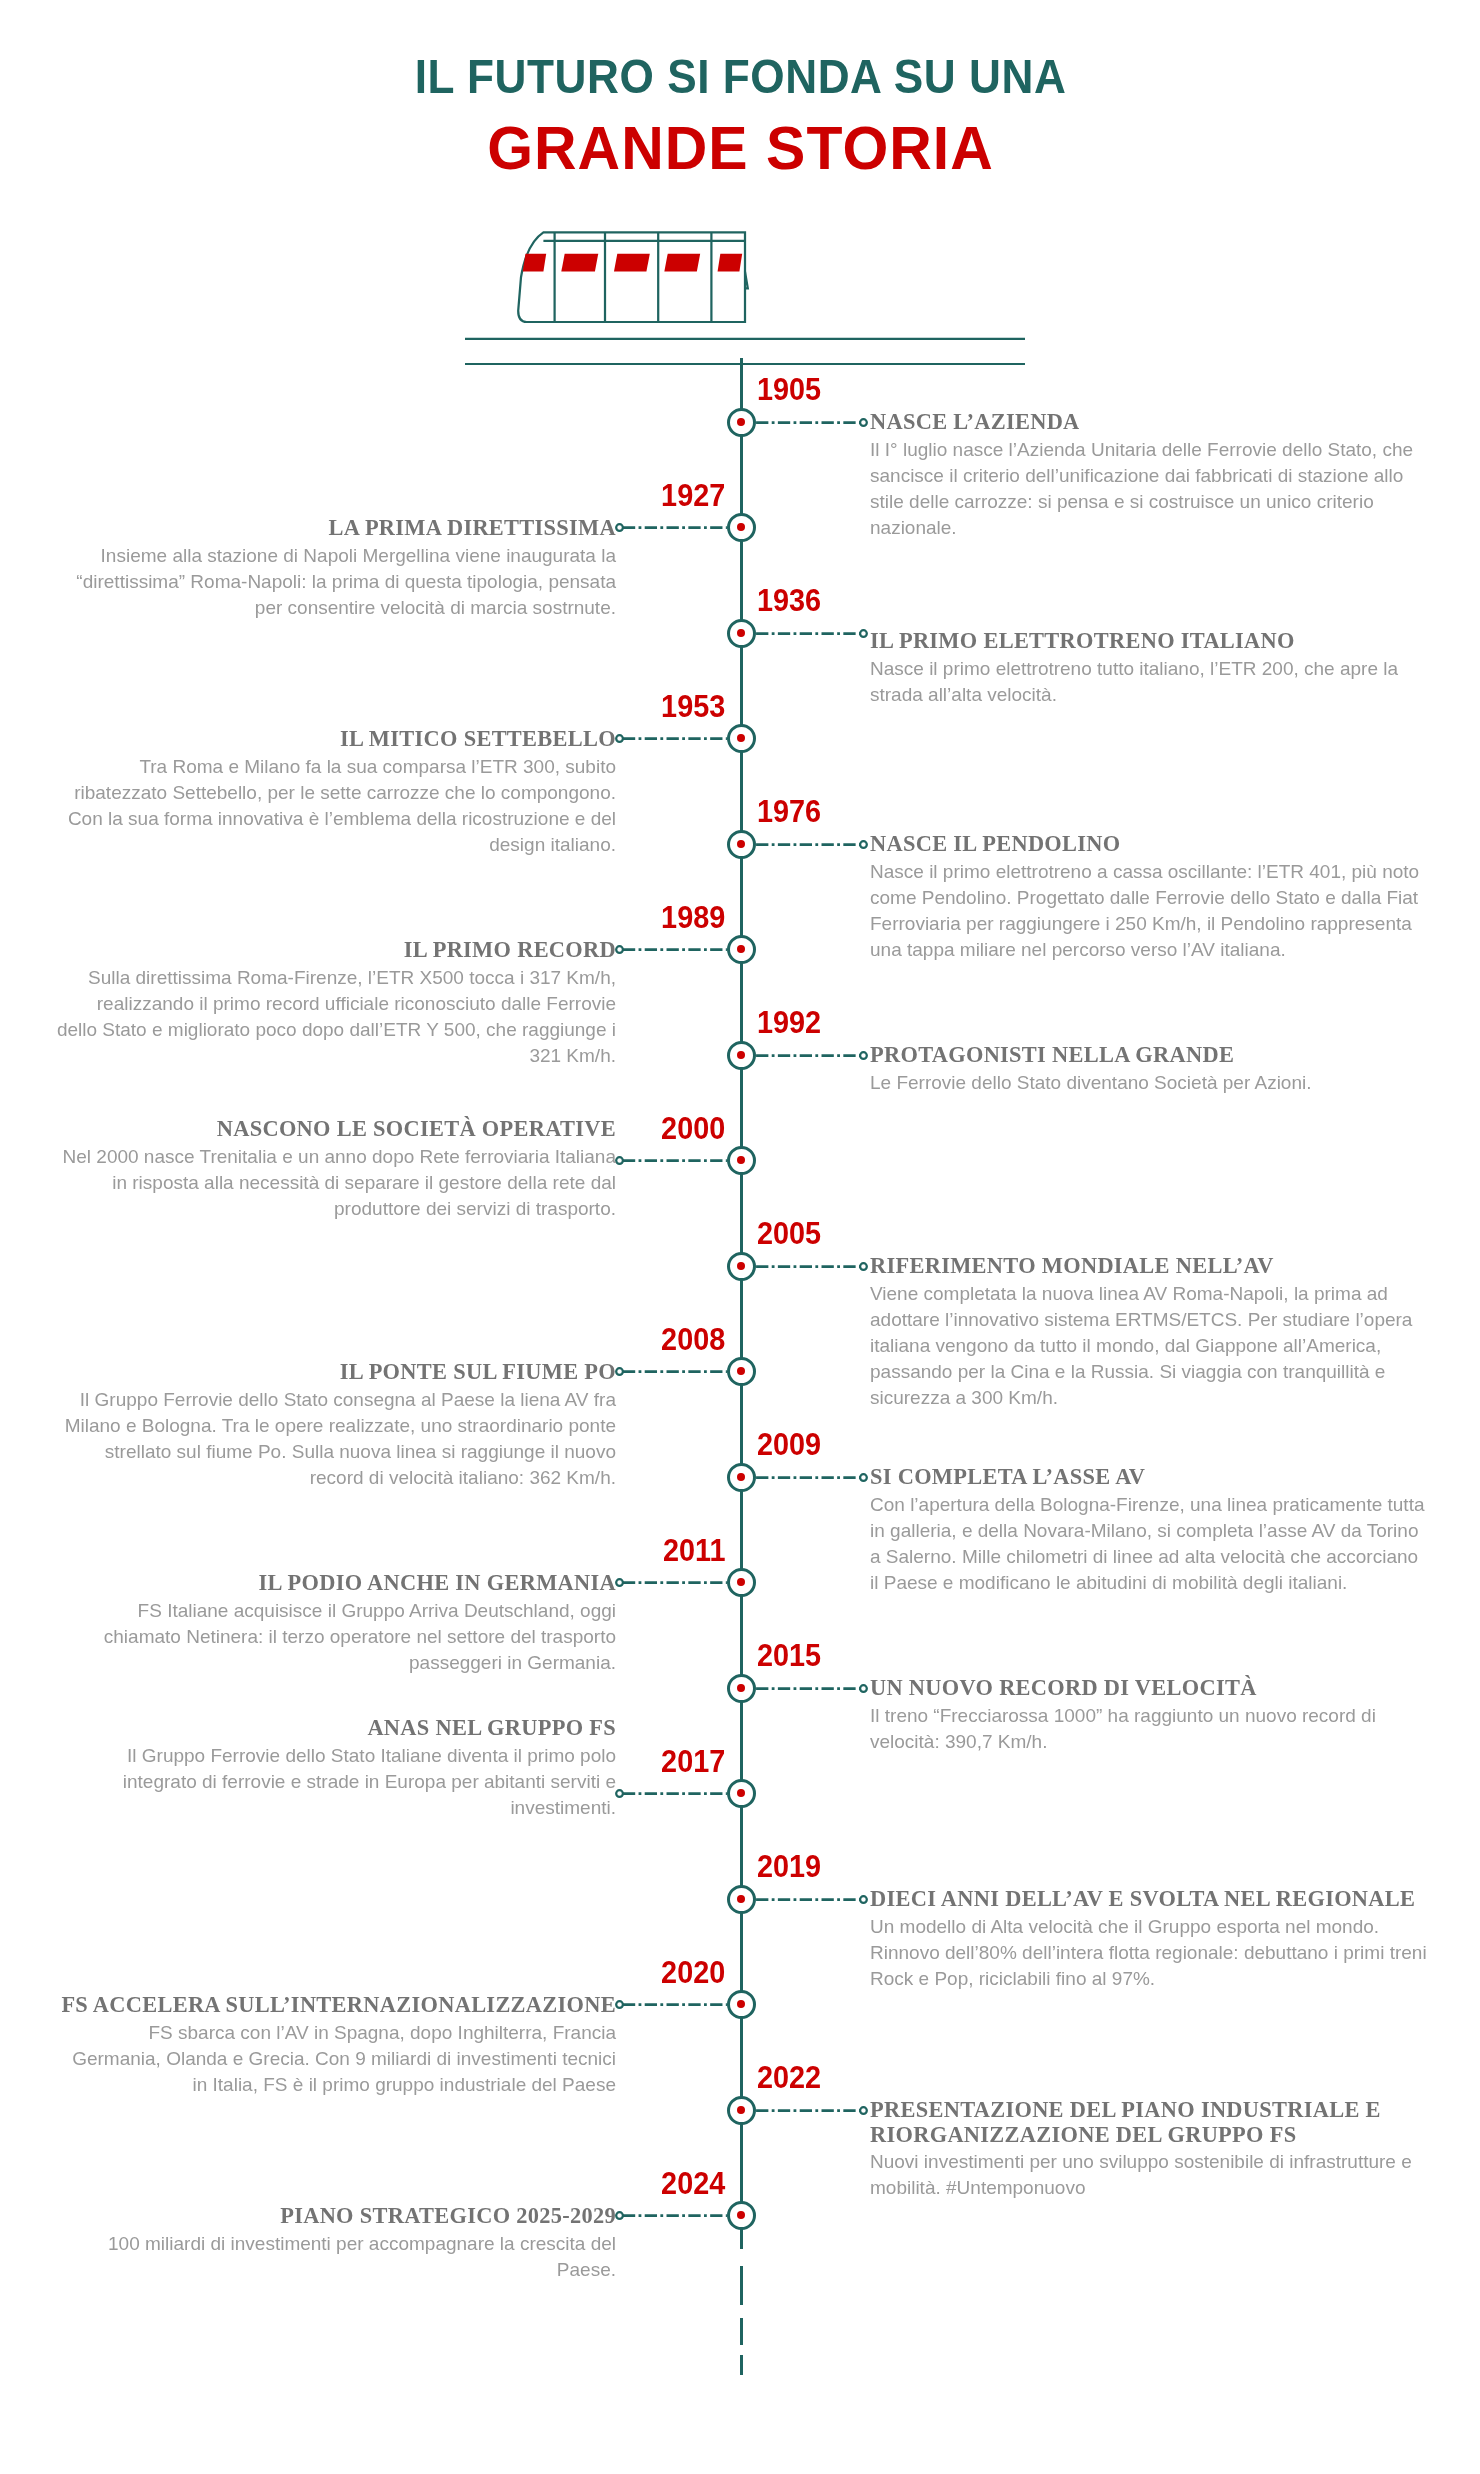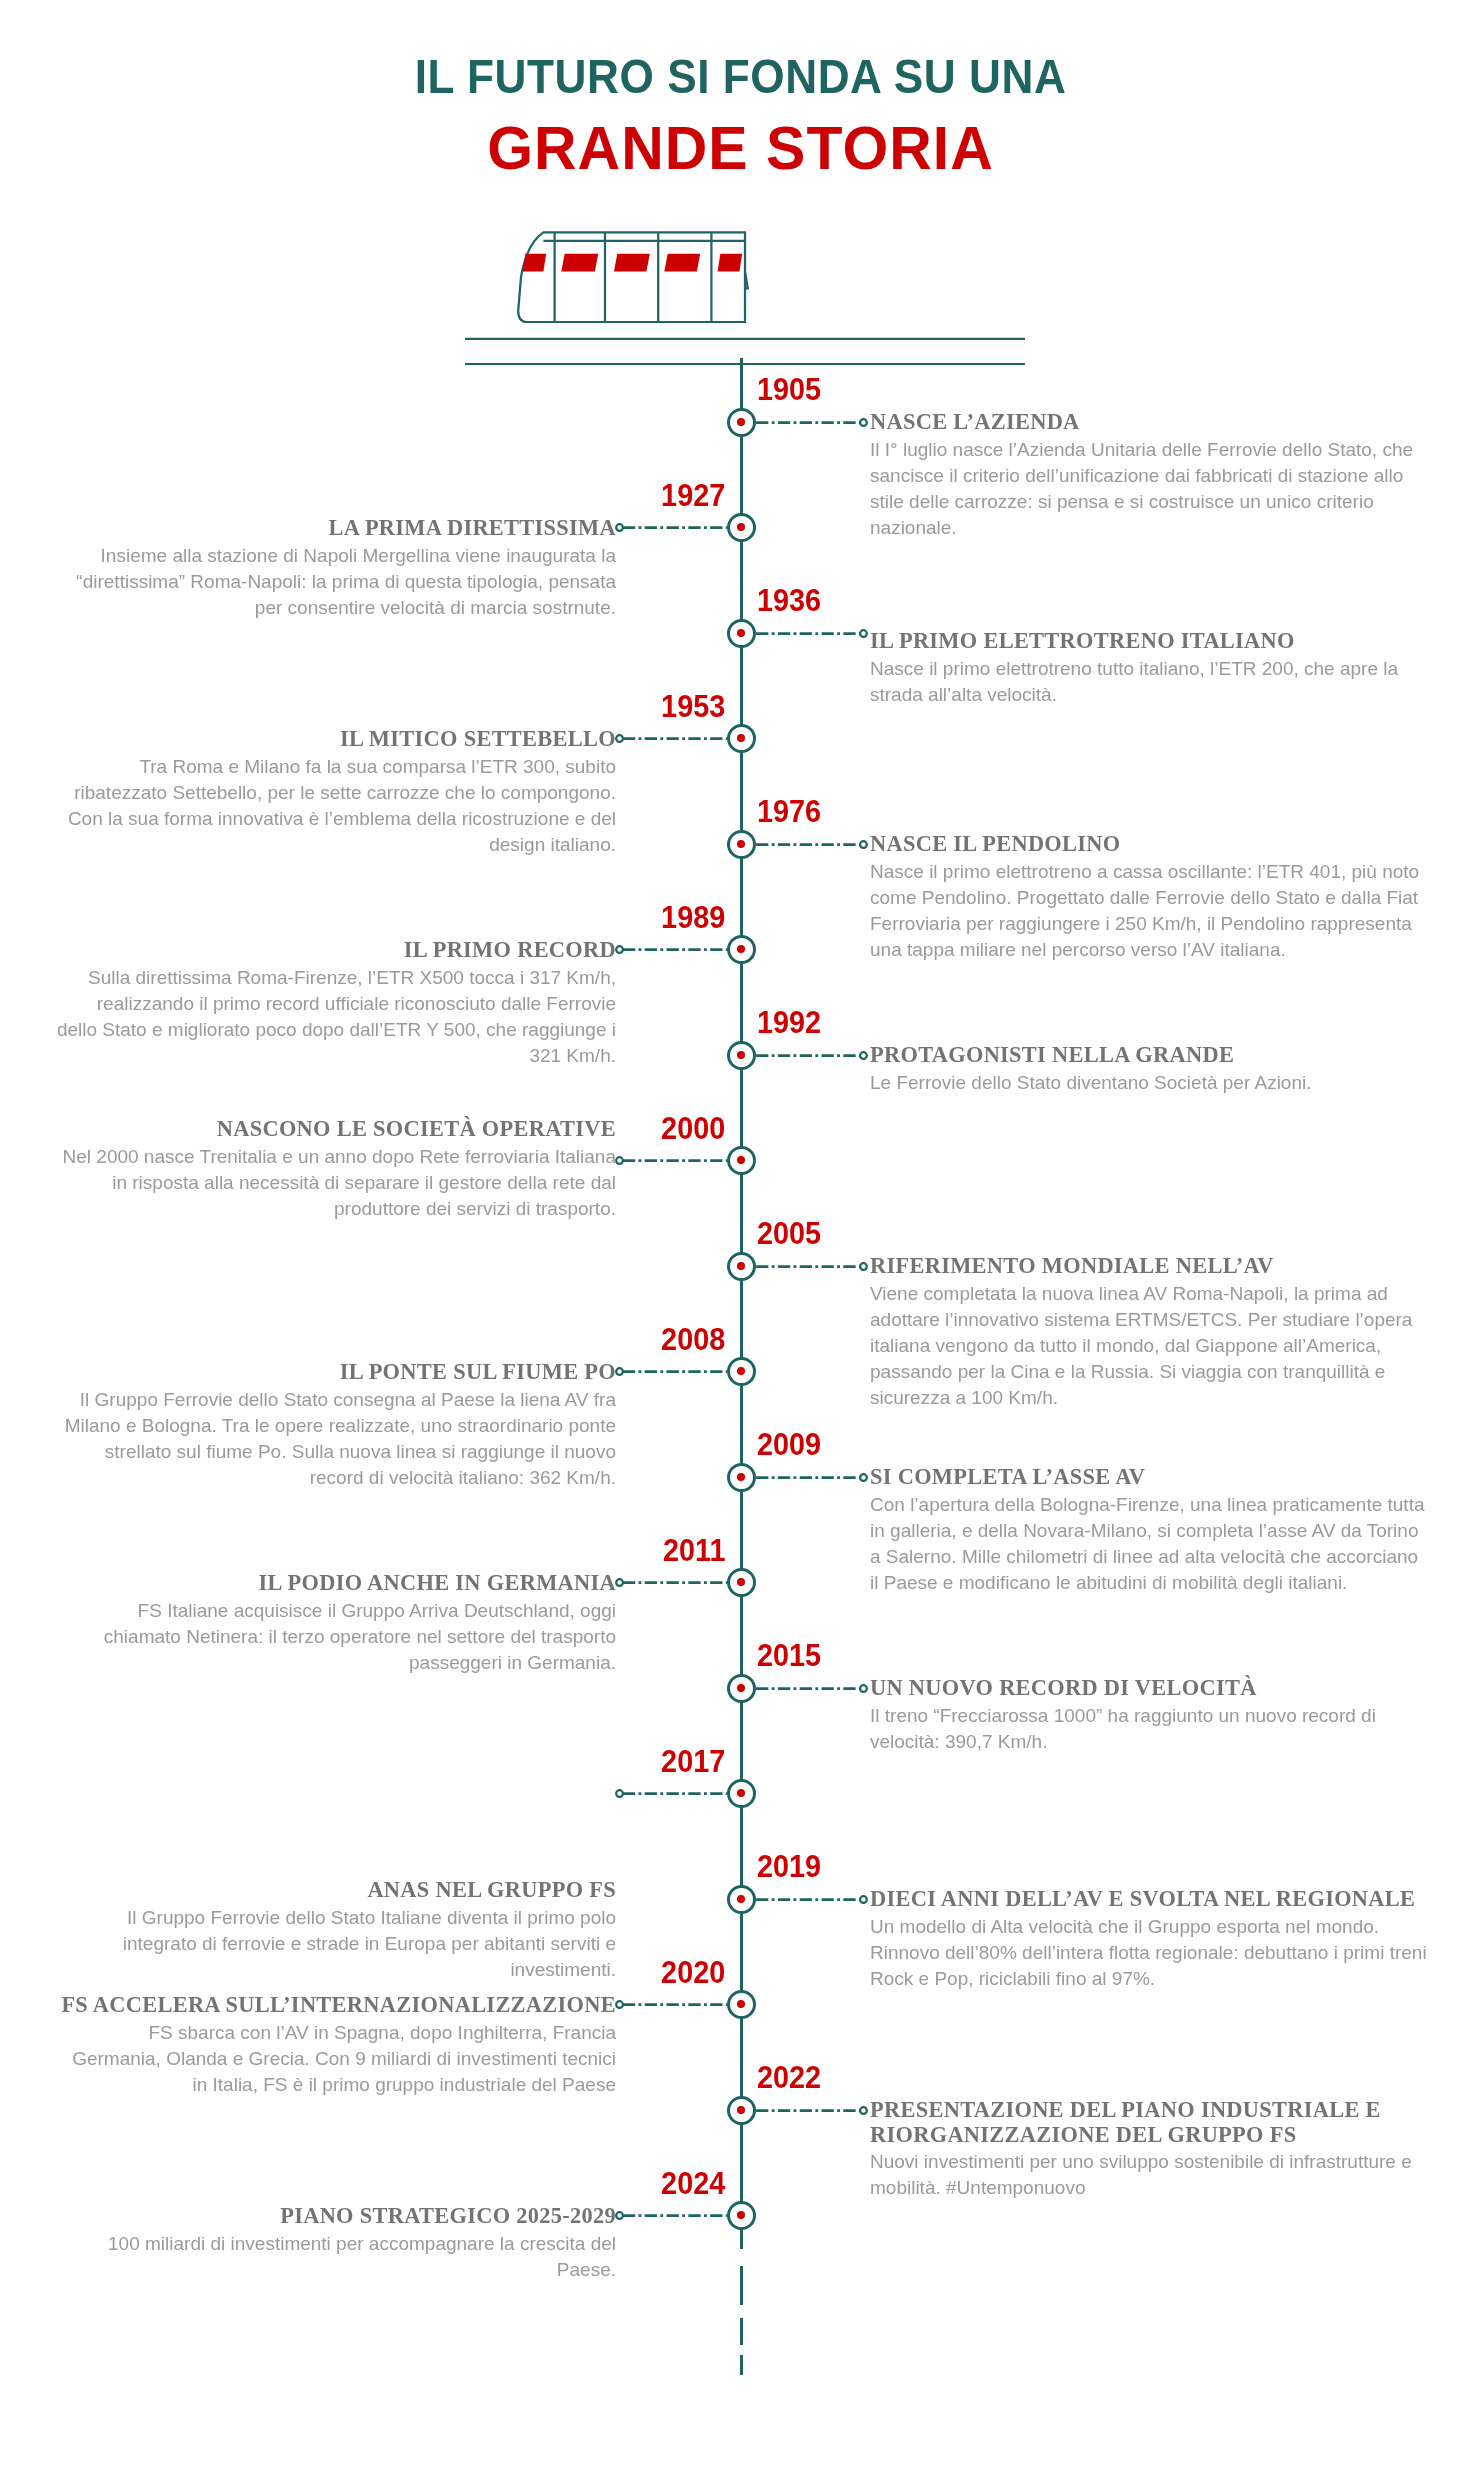--- a/index.html
+++ b/index.html
@@ -148,21 +148,21 @@
     <div class="node" style="left: 727px; top: 1252px;">
       <div class="dot"></div>
     </div>
     <div class="year" style="top: 1216px; left: 757px; transform-origin: left center;">2005</div>
     <svg class="connector" viewBox="0 0 200 20" style="height: 11.2px; top: 1261px; left: 756px;">
       <line x1="0" x2="186" y1="10" y2="10" stroke="#1f6460" stroke-width="5" stroke-dasharray="22 6 5 6"></line>
       <circle cx="192" cy="10" r="6" fill="#fff" stroke="#1f6460" stroke-width="4"></circle>
     </svg>
     <div class="event right" style="top: 1254px; width: 560px;">
       <div class="head">RIFERIMENTO MONDIALE NELL’AV</div>
-      <div class="body">Viene completata la nuova linea AV Roma-Napoli, la prima ad adottare l’innovativo sistema ERTMS/ETCS. Per studiare l’opera italiana vengono da tutto il mondo, dal Giappone all’America, passando per la Cina e la Russia. Si viaggia con tranquillità e sicurezza a 100 Km/h.</div>
+      <div class="body">Viene completata la nuova linea AV Roma-Napoli, la prima ad adottare l’innovativo sistema ERTMS/ETCS. Per studiare l’opera italiana vengono da tutto il mondo, dal Giappone all’America, passando per la Cina e la Russia. Si viaggia con tranquillità e sicurezza a 300 Km/h.</div>
     </div>
     <div class="node" style="left: 727px; top: 1357px;">
       <div class="dot"></div>
     </div>
     <div class="year" style="top: 1322px; right: 756px; transform-origin: right center;">2008</div>
     <svg class="connector" viewBox="0 0 200 20" style="height: 11.2px; top: 1366px; left: 615px;">
       <line x1="14" x2="200" y1="10" y2="10" stroke="#1f6460" stroke-width="5" stroke-dasharray="22 6 5 6"></line>
       <circle cx="8" cy="10" r="6" fill="#fff" stroke="#1f6460" stroke-width="4"></circle>
     </svg>
     <div class="event left" style="top: 1360px; width: 560px;">
@@ -206,21 +206,21 @@
       <div class="body">Il treno “Frecciarossa 1000” ha raggiunto un nuovo record di velocità: 390,7 Km/h.</div>
     </div>
     <div class="node" style="left: 727px; top: 1779px;">
       <div class="dot"></div>
     </div>
     <div class="year" style="top: 1744px; right: 756px; transform-origin: right center;">2017</div>
     <svg class="connector" viewBox="0 0 200 20" style="height: 11.2px; top: 1788px; left: 615px;">
       <line x1="14" x2="200" y1="10" y2="10" stroke="#1f6460" stroke-width="5" stroke-dasharray="22 6 5 6"></line>
       <circle cx="8" cy="10" r="6" fill="#fff" stroke="#1f6460" stroke-width="4"></circle>
     </svg>
-    <div class="event left" style="top: 1878px; width: 560px;">
+    <div class="event left" style="top: 1716px; width: 560px;">
       <div class="head">ANAS NEL GRUPPO FS</div>
       <div class="body">Il Gruppo Ferrovie dello Stato Italiane diventa il primo polo integrato di ferrovie e strade in Europa per abitanti serviti e investimenti.</div>
     </div>
     <div class="node" style="left: 727px; top: 1885px;">
       <div class="dot"></div>
     </div>
     <div class="year" style="top: 1849px; left: 757px; transform-origin: left center;">2019</div>
     <svg class="connector" viewBox="0 0 200 20" style="height: 11.2px; top: 1894px; left: 756px;">
       <line x1="0" x2="186" y1="10" y2="10" stroke="#1f6460" stroke-width="5" stroke-dasharray="22 6 5 6"></line>
       <circle cx="192" cy="10" r="6" fill="#fff" stroke="#1f6460" stroke-width="4"></circle>

